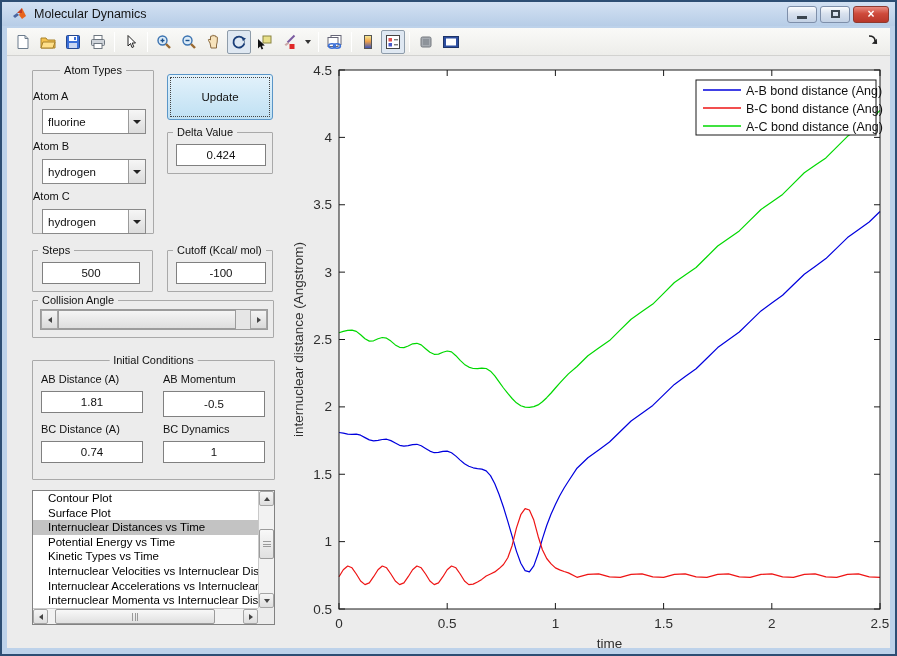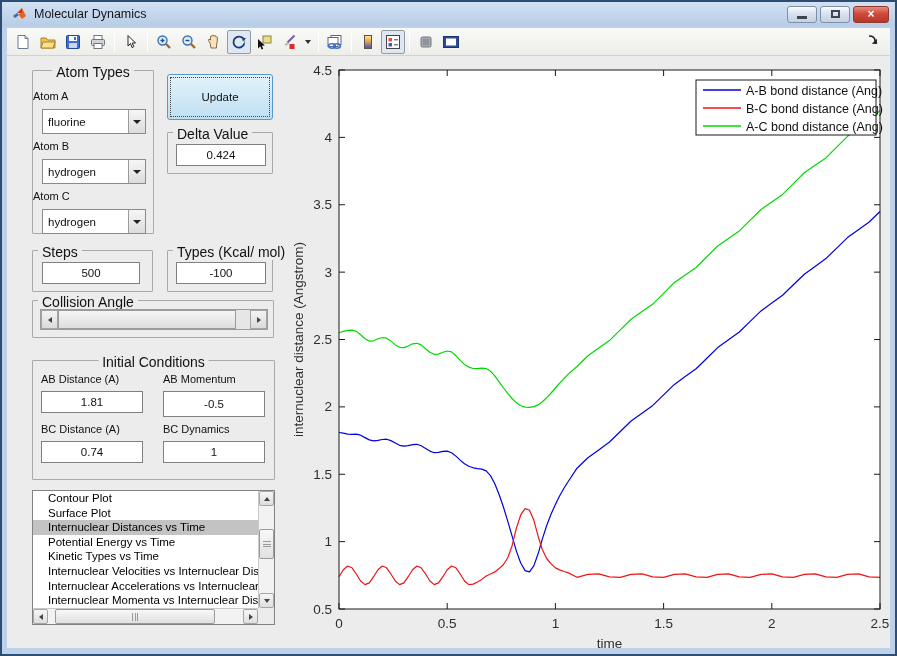--- a/index.html
+++ b/index.html
@@ -22,21 +22,21 @@
     border-bottom:1px solid #d2d2d0; display:flex; align-items:center; padding:0 4px; gap:1px; }
   .tbtn { width:24px; height:24px; display:flex; align-items:center; justify-content:center; border:1px solid transparent; border-radius:2px; }
   .tbtn.pressed { border-color:#8e9caa; background:#dfe8f2; }
   .tbtn.narrow { width:12px; }
   .tsep { width:1px; height:20px; background:#c6c6c4; border-right:1px solid #ffffff; margin:0 3px; }
   .caret-down { width:0; height:0; border-left:3.5px solid transparent; border-right:3.5px solid transparent; border-top:4px solid #333; }
   .dock-arrow { margin-left:auto; margin-right:6px; }
   .main { position:absolute; left:0; right:0; top:28px; bottom:0; background:#ececec; }
   
   .gbox { position:absolute; border:1px solid #a9a9a9; border-radius:1px; }
-  .gbox > .glabel { position:absolute; top:-7px; font-size:14px; color:#111; background:#ececec; padding:0 4px; white-space:nowrap; }
+  .gbox > .glabel { position:absolute; top:-7px; font-size:11px; color:#111; background:#ececec; padding:0 4px; white-space:nowrap; }
   .glabel.gcenter { left:50%; transform:translateX(-50%); }
   .glabel.gleft { left:5px; }
   .slabel { position:absolute; font-size:11px; color:#111; white-space:nowrap; }
   .field { position:absolute; border:1px solid #808080; background:#fff; font-size:11.5px; text-align:center;
     font-family:"Liberation Sans",sans-serif; color:#111; padding:0; }
   
   .combo { position:absolute; height:25px; border:1px solid #8a8a8a; background:#fff; display:flex; align-items:center; }
   .combo-text { flex:1; font-size:11.5px; padding-left:5px; color:#111; white-space:nowrap; overflow:hidden; }
   .combo-btn { width:17px; height:100%; border-left:1px solid #9b9b9b; background:linear-gradient(#f6f6f6,#dcdcdc);
     display:flex; align-items:center; justify-content:center; }
@@ -328,21 +328,21 @@
         <input class="field" style="left: 8px; top: 11px; width: 90px; height: 22px;" value="0.424">
       </div>
 
 
       <div class="gbox" style="left:25px;top:194px;width:121px;height:42px;">
         <span class="glabel gleft">Steps</span>
         <input class="field" style="left: 9px; top: 11px; width: 98px; height: 22px;" value="500">
       </div>
 
       <div class="gbox" style="left:160px;top:194px;width:106px;height:42px;">
-        <span class="glabel gleft">Types (Kcal/ mol)</span>
+        <span class="glabel gleft">Cutoff (Kcal/ mol)</span>
         <input class="field" style="left: 8px; top: 11px; width: 90px; height: 22px;" value="-100">
       </div>
 
       <div class="gbox" style="left:25px;top:244px;width:242px;height:38px;">
         <span class="glabel gleft">Collision Angle</span>
         <div class="slider" style="left:7px;top:8px;width:228px;height:21px;">
           <span class="sl-arrow">
               <i class="tri-l"></i>
             </span>
           <span class="sl-thumb"></span>

